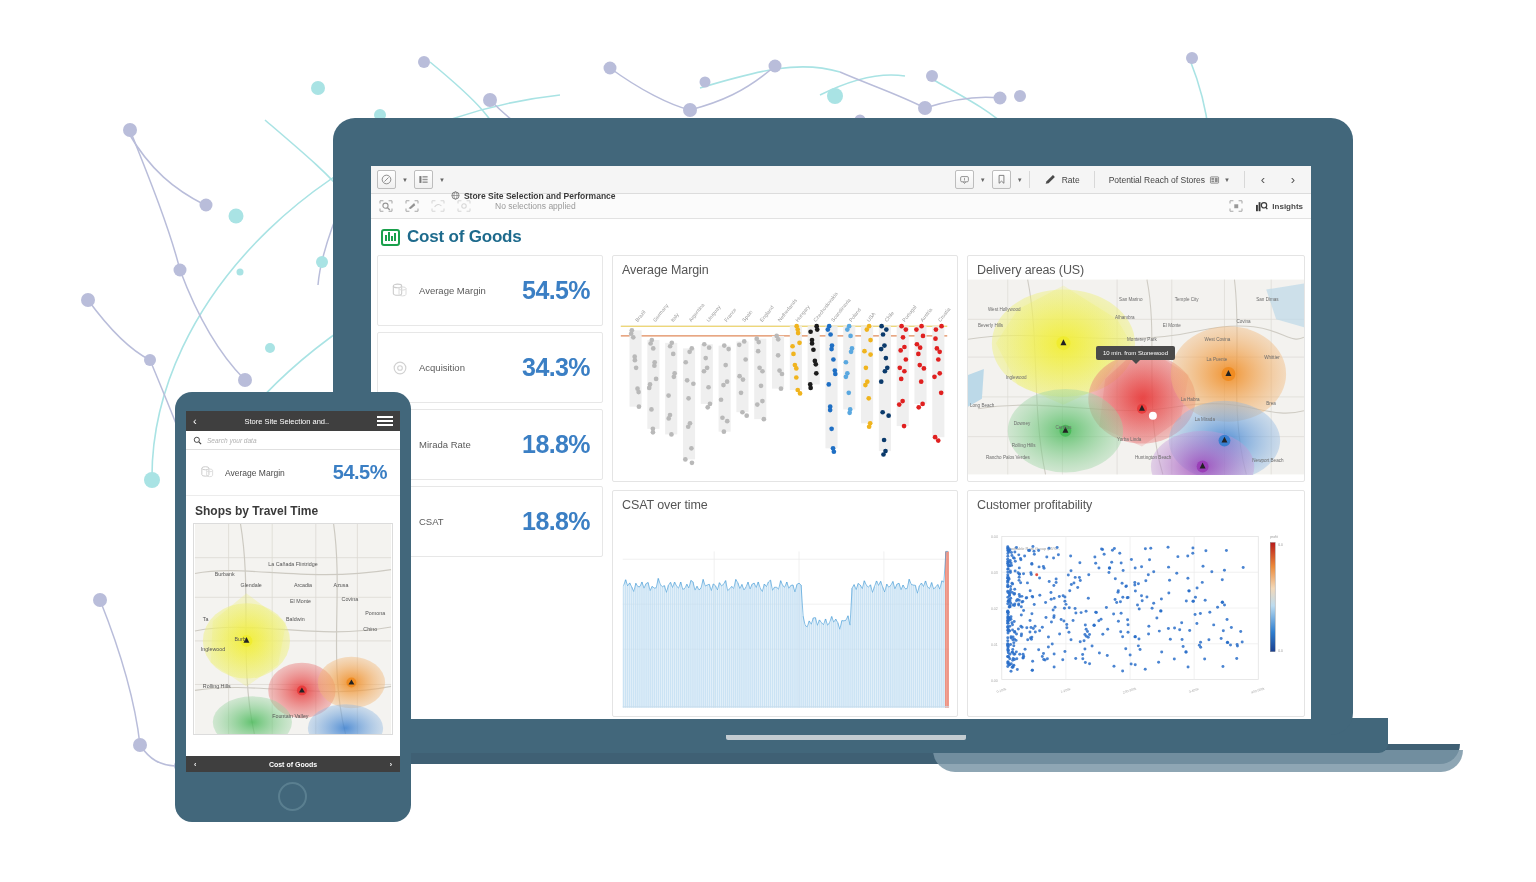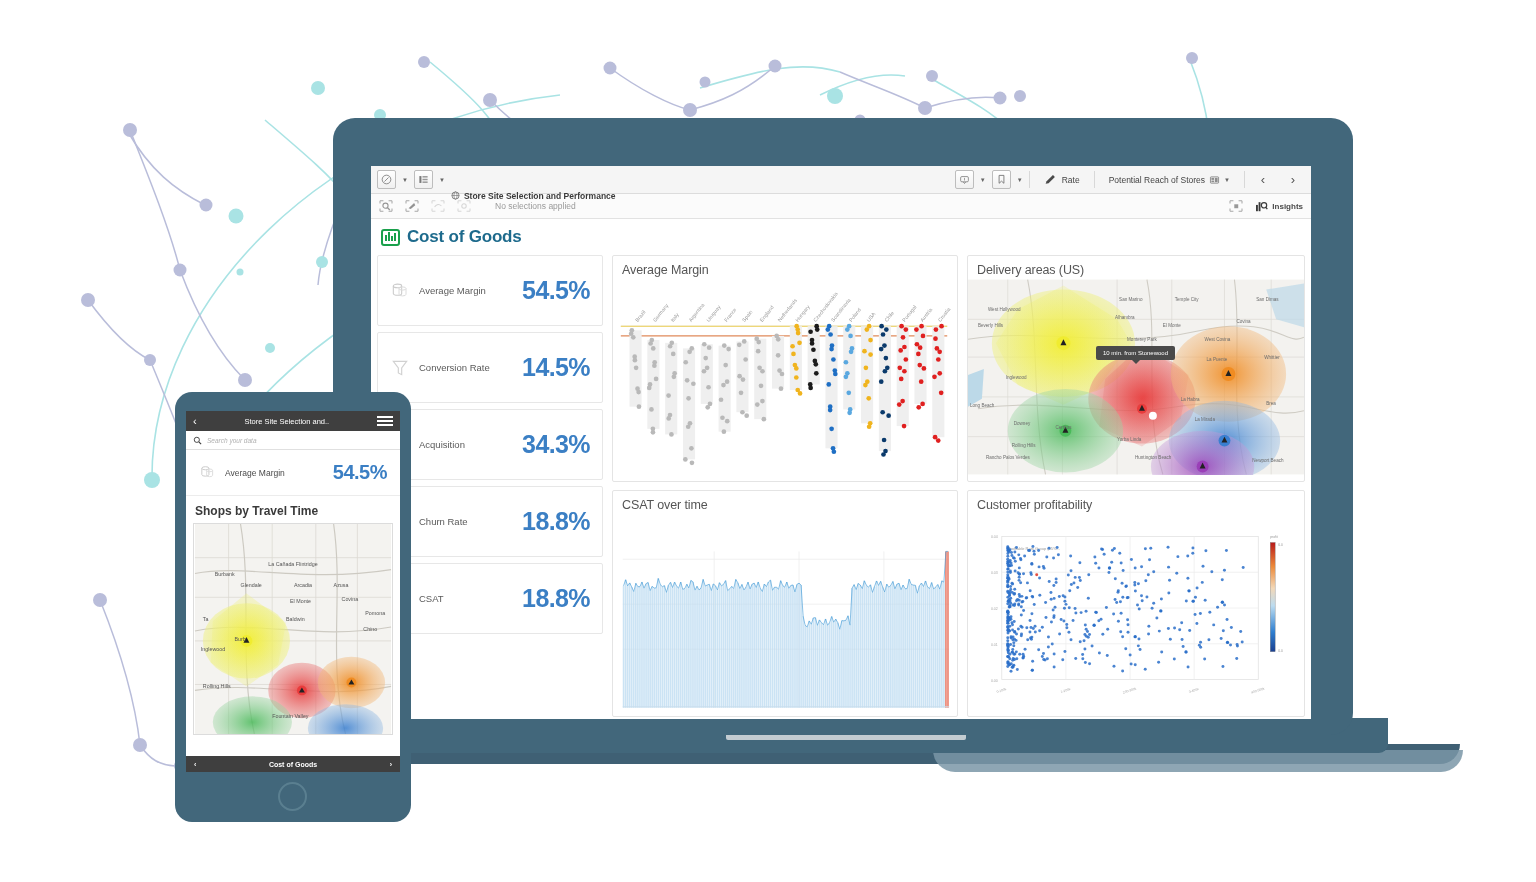--- a/index.html
+++ b/index.html
@@ -311,39 +311,32 @@
                 <ellipse cx="9" cy="6" rx="5" ry="2.2" fill="none" stroke="#8d8d8d" stroke-width="1.3"></ellipse>
                 <path d="M4 6 v9 a5 2.2 0 0 0 10 0 V6" fill="none" stroke="#8d8d8d" stroke-width="1.3"></path>
                 <ellipse cx="15" cy="9" rx="4.2" ry="1.9" fill="none" stroke="#b0b0b0" stroke-width="1.2"></ellipse>
                 <path d="M10.8 9 v7 a4.2 1.9 0 0 0 8.4 0 V9" fill="none" stroke="#b0b0b0" stroke-width="1.2"></path>
               </svg>
               <span class="kpi-label">Average Margin</span>
               <span class="kpi-value">54.5%</span>
             </div>
             <div class="kpi">
               <svg class="kpi-icon" viewBox="0 0 24 24">
-                <path d="M4 4 H20 L14 12 V20 L10 18 V12 Z" fill="none" stroke="#9a9a9a" stroke-width="1.4"></path>
-              </svg>
-              <span class="kpi-label">Conversion Rate</span>
-              <span class="kpi-value">14.5%</span>
-            </div>
-            <div class="kpi">
-              <svg class="kpi-icon" viewBox="0 0 24 24">
                 <circle cx="12" cy="12" r="7" fill="none" stroke="#9a9a9a" stroke-width="1.4"></circle>
                 <circle cx="12" cy="12" r="2.8" fill="none" stroke="#9a9a9a" stroke-width="1.3"></circle>
               </svg>
               <span class="kpi-label">Acquisition</span>
               <span class="kpi-value">34.3%</span>
             </div>
             <div class="kpi">
               <svg class="kpi-icon" viewBox="0 0 24 24">
                 <path d="M12 5 a7 7 0 1 1 -6 3.6" fill="none" stroke="#9a9a9a" stroke-width="1.4"></path>
                 <path d="M12 2 L12 8 L8 5 Z" fill="#9a9a9a"></path>
               </svg>
-              <span class="kpi-label">Churn Rate</span>
+              <span class="kpi-label">Mirada Rate</span>
               <span class="kpi-value">18.8%</span>
             </div>
             <div class="kpi">
               <svg class="kpi-icon" viewBox="0 0 24 24">
                 <circle cx="12" cy="12" r="7" fill="none" stroke="#9a9a9a" stroke-width="1.4"></circle>
                 <circle cx="9.5" cy="10" r="1" fill="#9a9a9a"></circle>
                 <circle cx="14.5" cy="10" r="1" fill="#9a9a9a"></circle>
                 <path d="M9 14.2 q3 2.4 6 0" fill="none" stroke="#9a9a9a" stroke-width="1.3"></path>
               </svg>
               <span class="kpi-label">CSAT</span>

